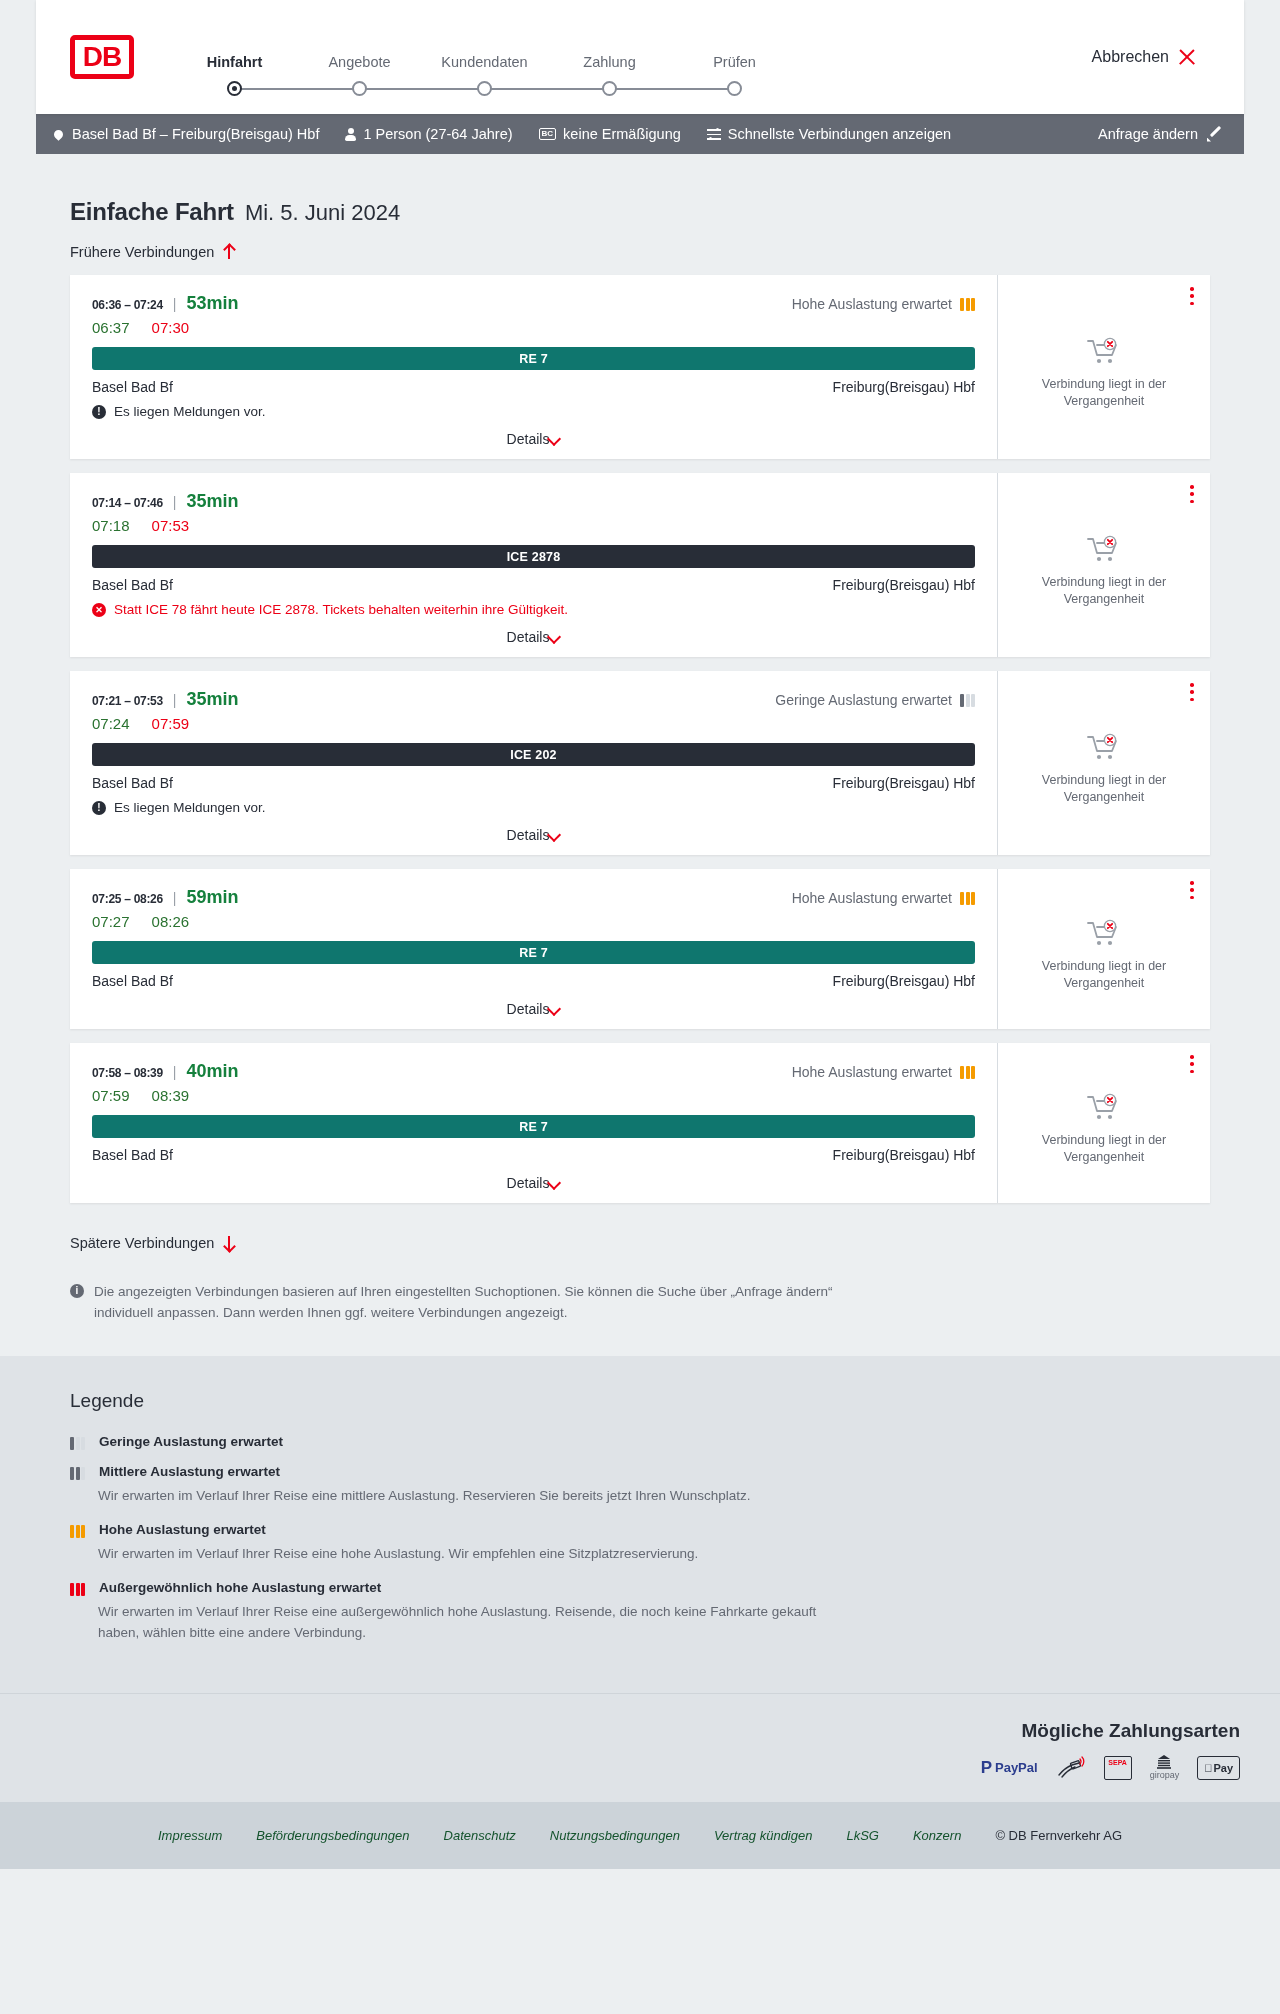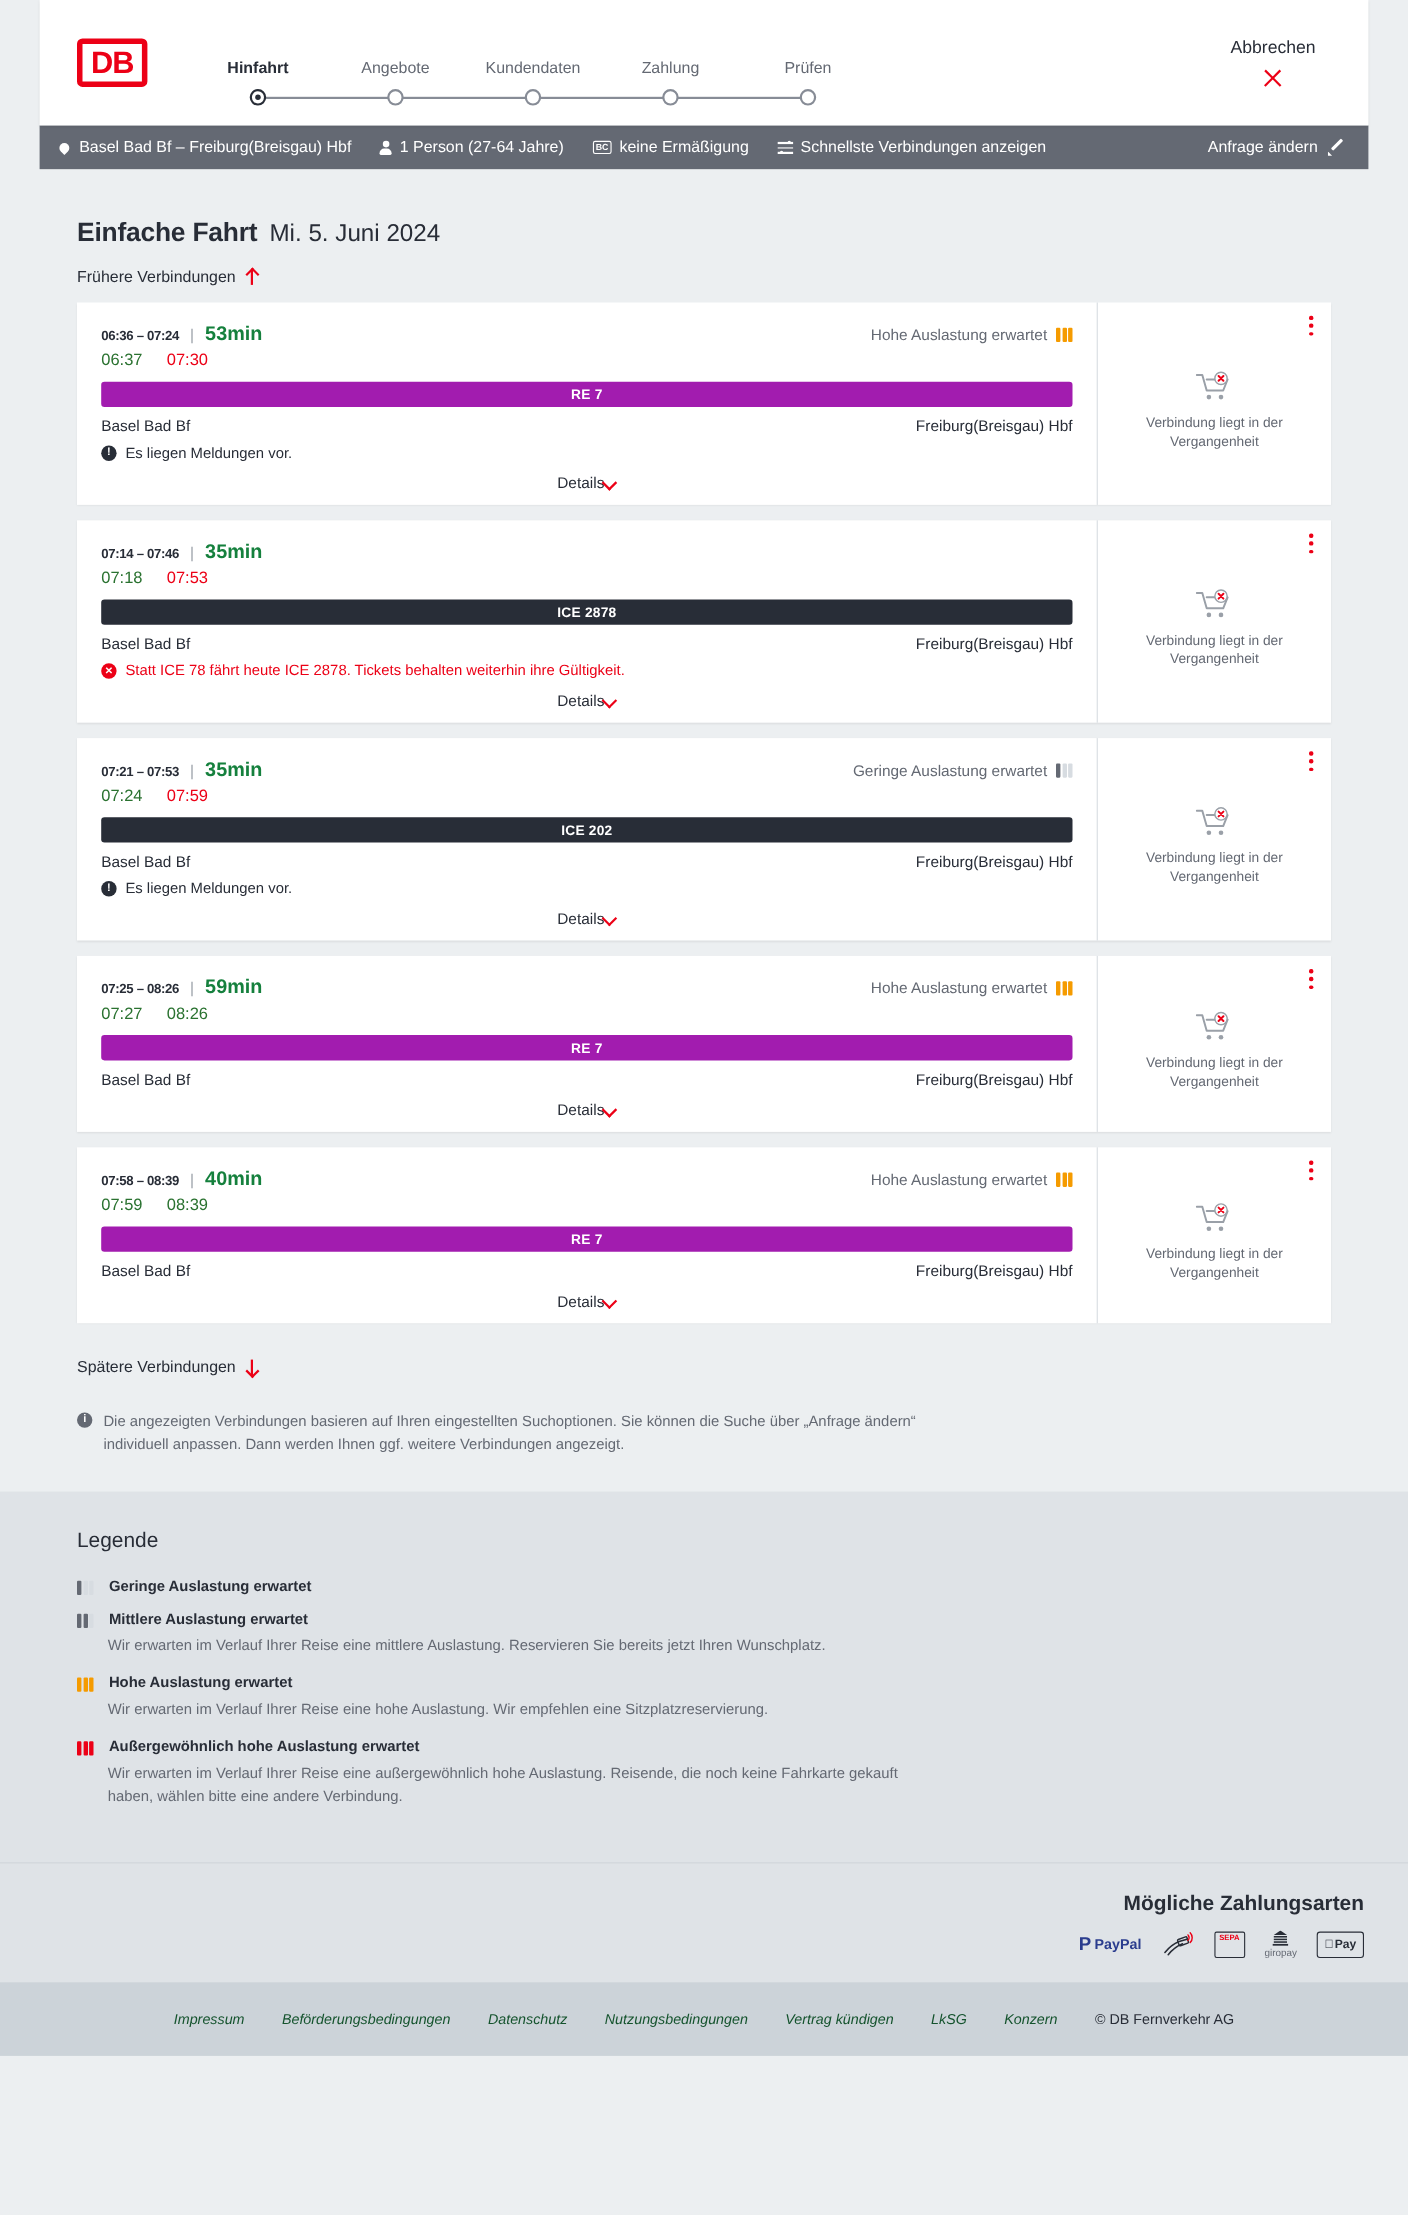--- a/index.html
+++ b/index.html
@@ -86,21 +86,20 @@
   .step:last-child .connector { display: none; }
   .cancel-btn {
     margin-left: auto;
     display: flex;
     align-items: center;
     gap: 9px;
     font-size: 16px;
     color: #282d37;
     cursor: pointer;
     padding-right: 14px;
-    flex-direction: column;
   }
   .x-icon { width: 18px; height: 18px; position: relative; }
   .x-icon::before, .x-icon::after {
     content: ""; position: absolute; top: 8px; left: -1px;
     width: 20px; height: 2.4px; background: #ec0016;
   }
   .x-icon::before { transform: rotate(45deg); }
   .x-icon::after  { transform: rotate(-45deg); }
 
   
@@ -211,21 +210,21 @@
   .t-ok { color: #2a7230; }
   .t-late { color: #ec0016; }
 
   .train-bar {
     margin-top: 11px;
     height: 23px;
     border-radius: 3px;
     display: flex; align-items: center; justify-content: center;
     color: #fff; font-size: 12.5px; font-weight: 700; letter-spacing: .2px;
   }
-  .train-bar.re { background: #a21caf; }
+  .train-bar.re { background: #0f766e; }
   .train-bar.ice { background: #282d37; }
 
   .row3 { display: flex; justify-content: space-between; margin-top: 9px; font-size: 14px; color: #282d37; }
 
   .msg { display: flex; align-items: center; gap: 8px; margin-top: 9px; font-size: 13.5px; }
   .msg.neutral { color: #282d37; }
   .msg.alert { color: #ec0016; }
   .excl-icon {
     width: 14px; height: 14px; border-radius: 50%; background: #282d37;
     color:#fff; font-size: 10px; font-weight:700; line-height: 14px; text-align:center;

